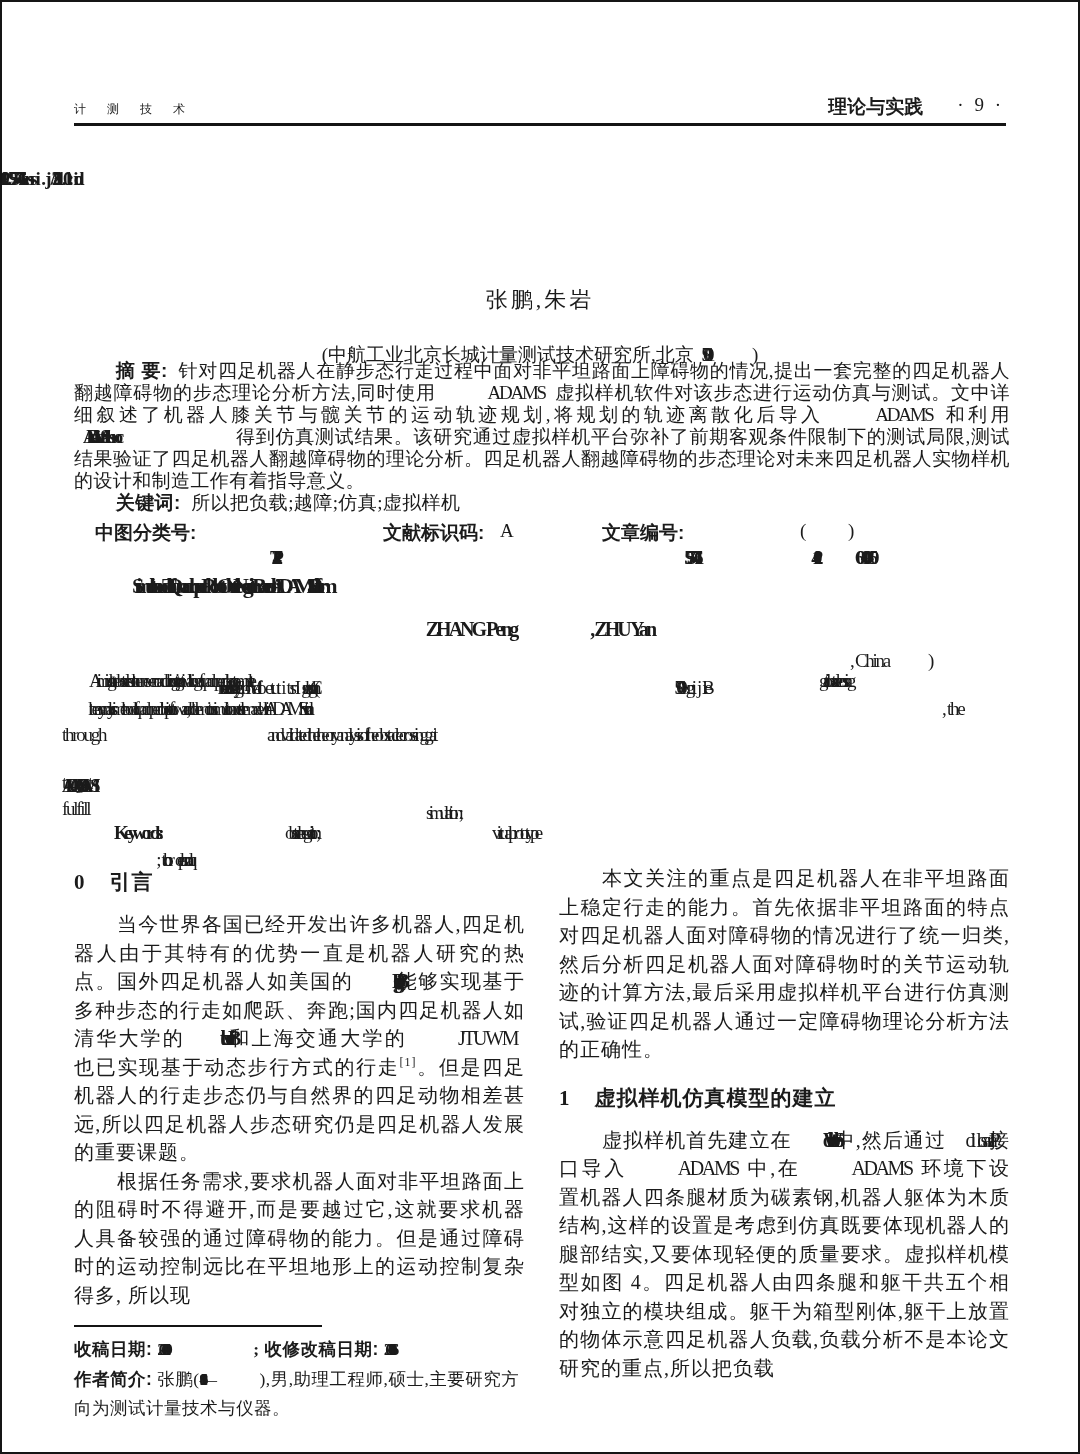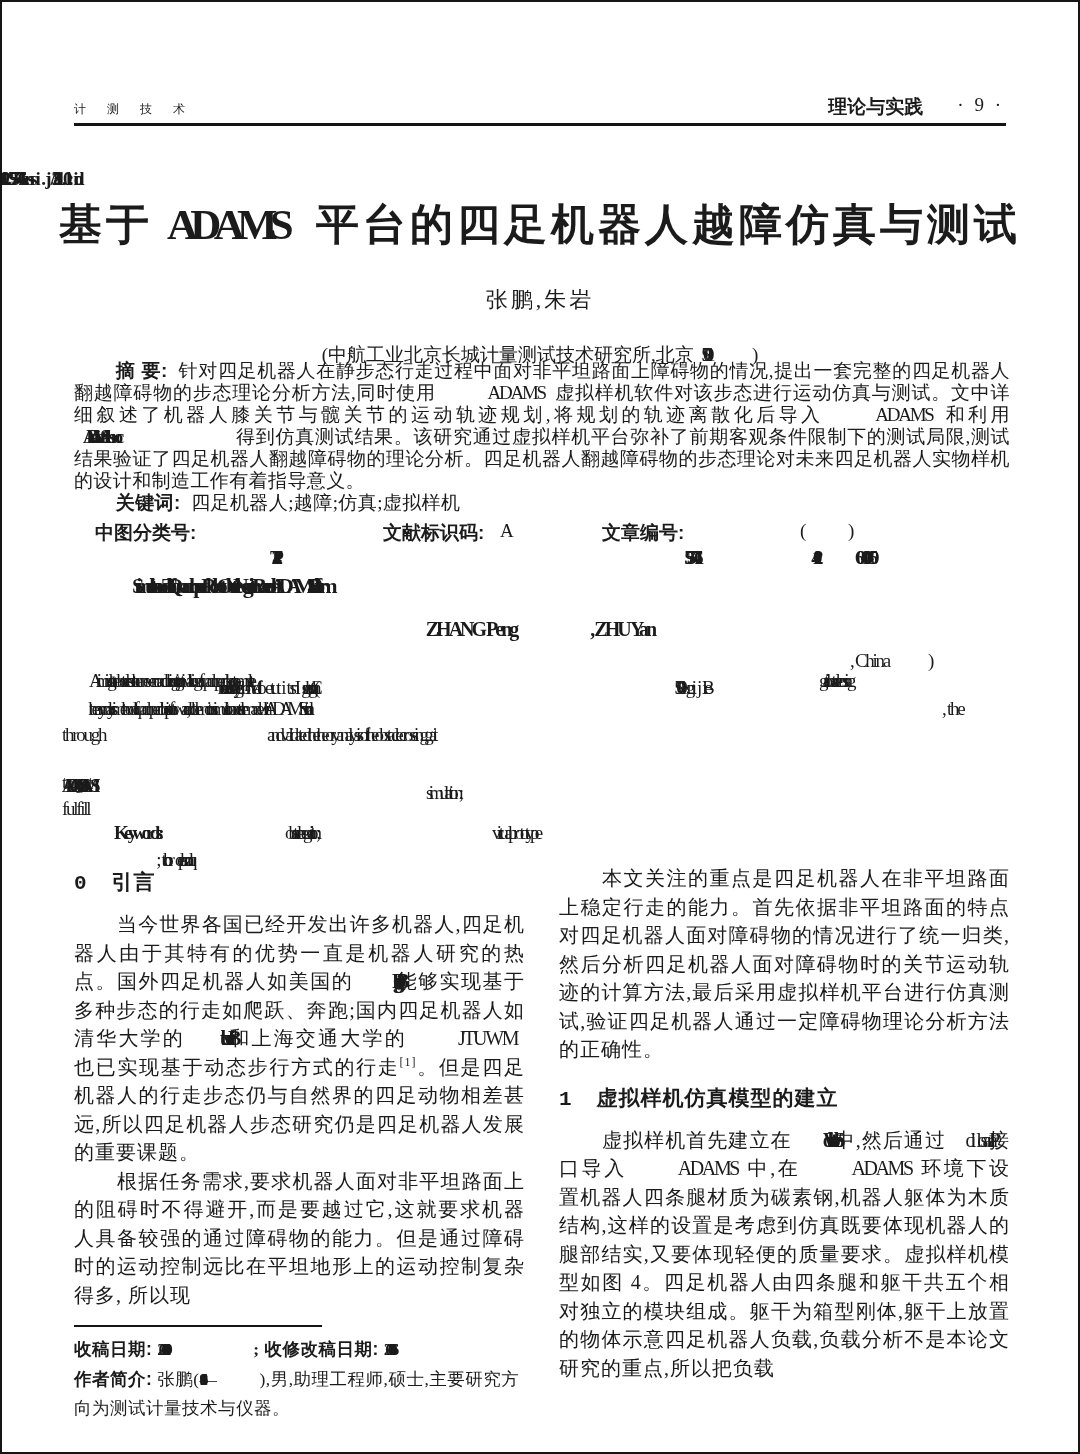--- a/index.html
+++ b/index.html
@@ -43,21 +43,21 @@
   
   .eng{inset:0;}
   .e-title{top:571px;left:130px;font-size:22px;font-weight:700;letter-spacing:-.36em;white-space:nowrap;}
   .e-authors{top:616px;left:0;right:0;display:flex;justify-content:center;gap:74px;font-size:20px;font-weight:700;}
   .e-authors span{letter-spacing:-.15em;}
   .e-abs{font-size:19px;white-space:nowrap;}
   .e-kw-label{font-weight:700;}
   
   .cols{top:862px;left:72px;width:936px;display:flex;gap:34px;}
   .col{width:451px;}
-  .col h2{margin:4px 0 14px 0;font-size:21px;font-weight:700;font-family:Liberation Mono, monospace;letter-spacing:1px;}
+  .col h2{margin:4px 0 14px 0;font-size:21px;font-weight:700;font-family:Liberation Serif, serif;letter-spacing:1px;}
   .col h2 .h-gap{display:inline-block;width:24px;}
   .col p{margin:0;font-size:20px;line-height:28.5px;text-align:justify;letter-spacing:1px;}
   .col p.ind{text-indent:2.15em;}
   .col sup{font-size:12px;line-height:0;}
   .col .lat{letter-spacing:-.12em;display:inline-block;margin:0 8px;}
   .col .gbl{letter-spacing:-.55em;display:inline-block;}
   .sec1-h{margin-top:20px !important;}
   
   .fnrule{margin-top:16px;width:248px;border-top:2px solid #141414;height:0;}
   .fn{margin-top:8px !important;font-size:17.5px !important;line-height:29.5px !important;text-align:left !important;letter-spacing:.5px !important;}
@@ -78,34 +78,31 @@
       <span class="rh-sec sans">理论与实践</span>
       <span class="rh-page">· 9 ·</span>
     </span>
   </div>
   <div class="abs head-rule"></div>
 
   <div class="abs doi">
     <span class="sqA">doi:10.11823/j.issn.1674-5795.2014.05.001</span>
   </div>
 
-  <h1 class="abs art-title" style="margin:0;">
-    <span>基于</span><span class="adams">ADAMS</span><span>平台的四足机器人越障仿真与测试</span>
-  </h1>
   <div class="abs affil-cn">
     <span>(中航工业北京长城计量测试技术研究所,北京</span><span class="zip sqA">100095</span><span class="close">)</span>
   </div>
   <div class="abs authors-cn">张鹏,朱岩</div>
 
   <div class="abs front">
     <p class="ind">
       <span class="lbl">摘  要:</span><span>针对四足机器人在静步态行走过程中面对非平坦路面上障碍物的情况,提出一套完整的四足机器人翻越障碍物的步态理论分析方法,同时使用</span><span class="lat">ADAMS</span><span>虚拟样机软件对该步态进行运动仿真与测试。文中详细叙述了机器人膝关节与髋关节的运动轨迹规划,将规划的轨迹离散化后导入</span><span class="lat">ADAMS</span><span>和利用</span><span class="gbl">co-simulation ADAMS</span><span>得到仿真测试结果。该研究通过虚拟样机平台弥补了前期客观条件限制下的测试局限,测试结果验证了四足机器人翻越障碍物的理论分析。四足机器人翻越障碍物的步态理论对未来四足机器人实物样机的设计和制造工作有着指导意义。</span>
     </p>
     <p class="ind">
-      <span class="lbl">关键词:</span><span>四足机器人;越障;仿真;虚拟样机</span>
+      <span class="lbl">关键词:</span><span>所以把负载;越障;仿真;虚拟样机</span>
     </p>
     <div class="meta-row">
       <span class="abs ml" style="left:21px;top:0;">中图分类号:</span>
       <span class="abs sqA bold" style="left:196px;top:0;">TP242</span>
       <span class="abs ml" style="left:309px;top:0;">文献标识码:</span>
       <span class="abs" style="left:426px;top:0;">A</span>
       <span class="abs ml" style="left:528px;top:0;">文章编号:</span>
       <span class="abs sqA bold" style="left:621px;top:0;">1674-5795</span>
       <span class="abs" style="left:726px;top:0;">(</span>
       <span class="abs sqA bold" style="left:740px;top:0;">2014</span>
@@ -131,21 +128,21 @@
     <span class="abs e-abs sqD" style="top:696px;left:940px;">, the</span>
     <span class="abs e-abs sqD" style="top:722px;left:60px;">through</span>
     <span class="abs e-abs sqC" style="top:722px;left:265px;">and validated the theory analysis of the obstacle crossing gait</span>
     <span class="abs e-abs sqA bold" style="top:746px;left:60px;">ADAMS ADAMS</span>
     <span class="abs e-abs sqD" style="top:770px;left:60px;">to get</span>
     <span class="abs e-abs sqD" style="top:796px;left:60px;">fulfill</span>
 
     <span class="abs e-abs sqC e-kw-label" style="top:820px;left:112px;">Key words:</span>
     <span class="abs e-abs sqA" style="top:820px;left:186px;">quadruped robot;</span>
     <span class="abs e-abs sqB" style="top:820px;left:256px;">obstacle negotiation;</span>
-    <span class="abs e-abs sqC" style="top:780px;left:424px;">simulation;</span>
+    <span class="abs e-abs sqC" style="top:800px;left:424px;">simulation;</span>
     <span class="abs e-abs sqC" style="top:820px;left:490px;">virtual prototype</span>
   </div>
 
   <div class="abs cols">
 
     <div class="col">
       <h2><span>0</span><span class="h-gap"></span><span>引言</span></h2>
       <p class="ind">
         <span>当今世界各国已经开发出许多机器人,四足机器人由于其特有的优势一直是机器人研究的热点。国外四足机器人如美国的</span><span class="gbl bold">BigDog</span><span>能够实现基于多种步态的行走如爬跃、奔跑;国内四足机器人如清华大学的</span><span class="gbl bold">Biosbot</span><span>和上海交通大学的</span><span class="lat">JTUWM</span><span>也已实现基于动态步行方式的行走</span><sup>[1]</sup><span>。但是四足机器人的行走步态仍与自然界的四足动物相差甚远,所以四足机器人步态研究仍是四足机器人发展的重要课题。</span>
       </p>

